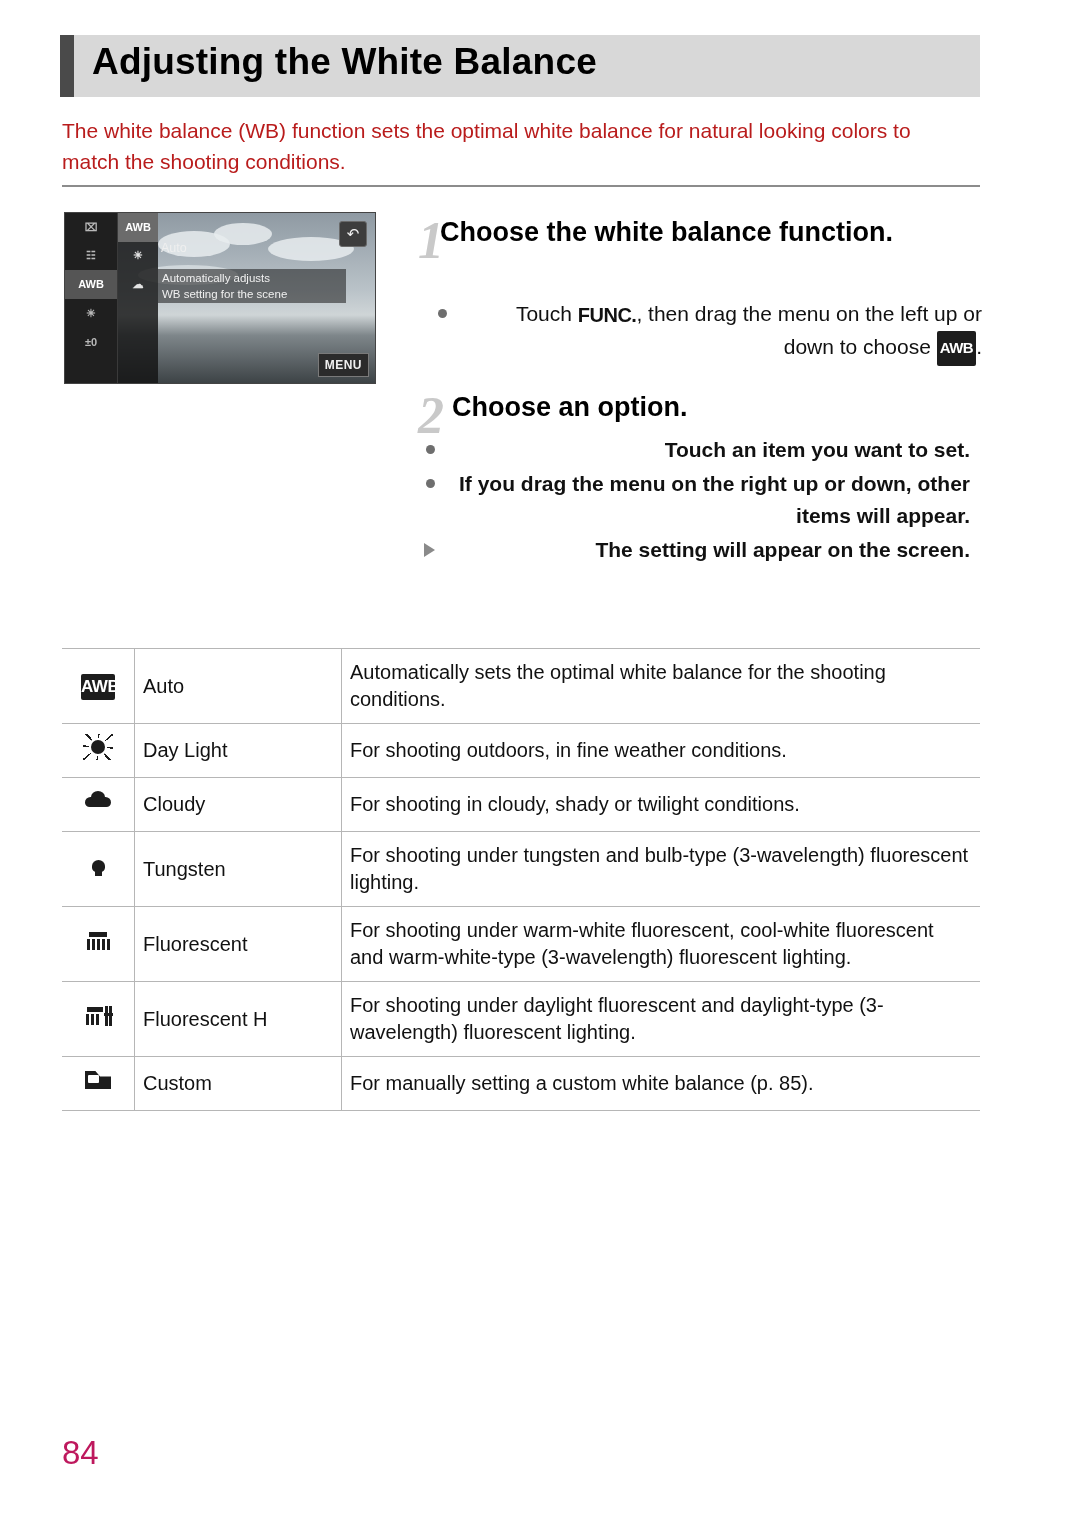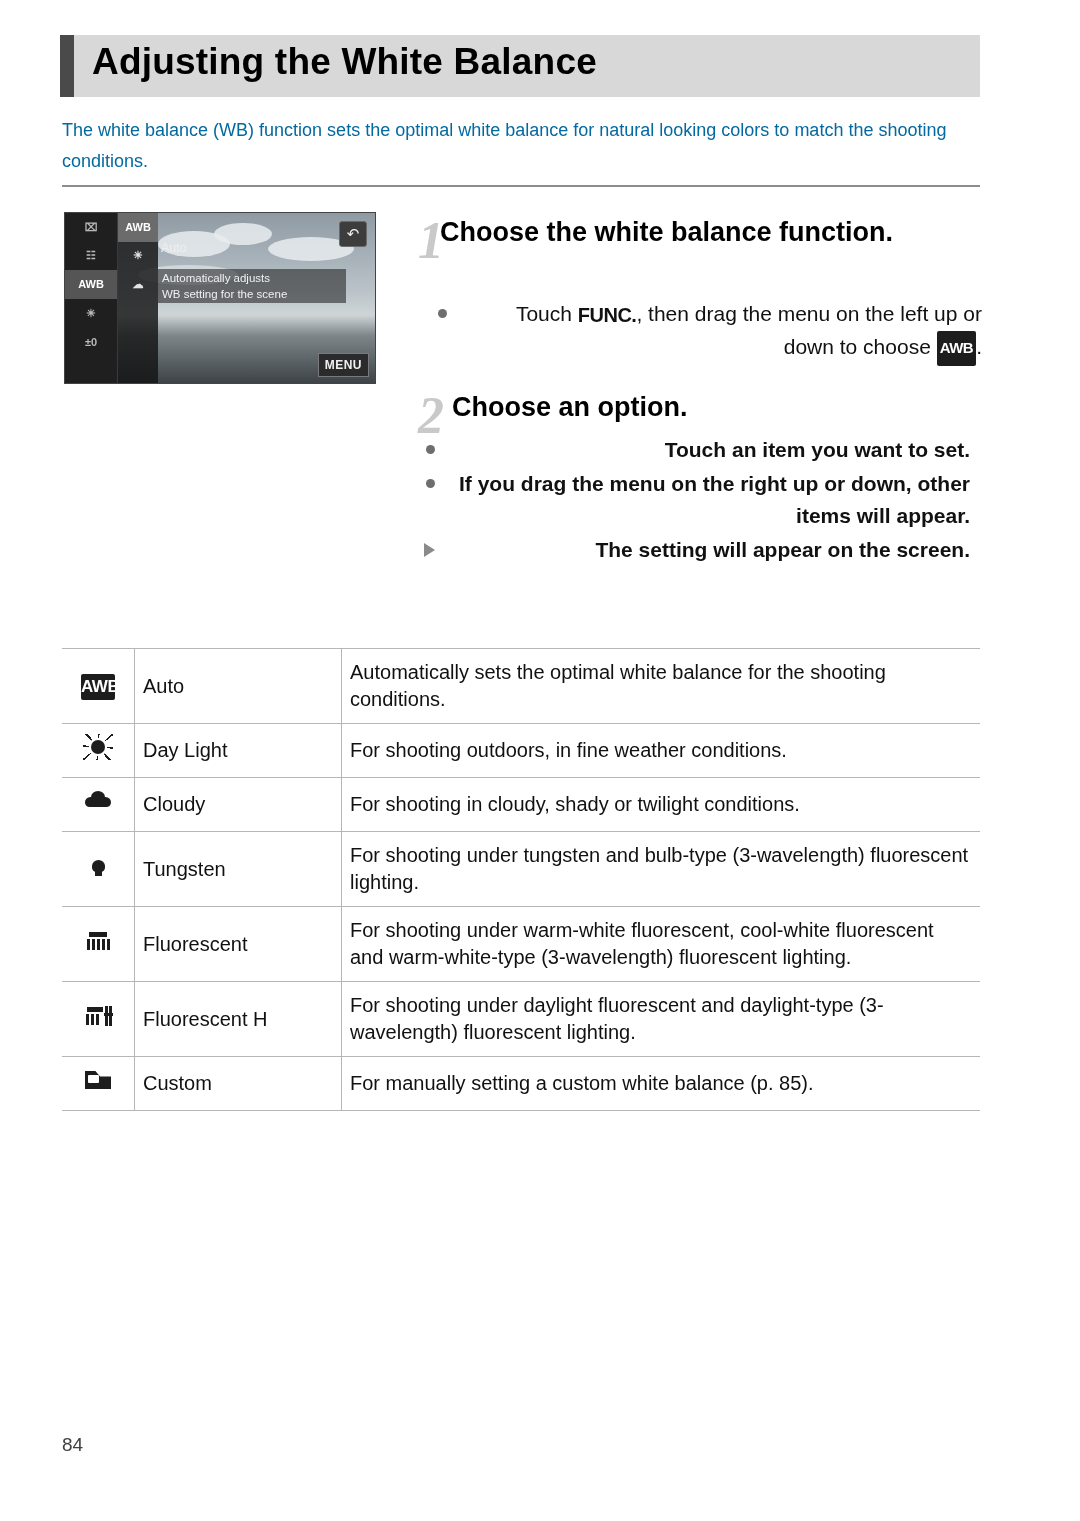--- a/index.html
+++ b/index.html
@@ -44,23 +44,23 @@
     letter-spacing: 0.2px;
     color: #000;
   }
 
   
   .intro {
     position: absolute;
     left: 62px;
     top: 115px;
     width: 900px;
-    font-size: 18px;
+    font-size: 21px;
     line-height: 31px;
-    color: #0369a1;
+    color: #b91c1c;
   }
 
   .rule {
     position: absolute;
     left: 62px;
     top: 185px;
     width: 918px;
     height: 2px;
     background: #8c8c8c;
   }
@@ -362,22 +362,22 @@
     left: 7px; top: 8px;
     width: 11px; height: 8px;
     background: #fff;
     border-radius: 1px;
   }
 
   .page-number {
     position: absolute;
     left: 62px;
     top: 1434px;
-    font-size: 19px;
-    color: #404040;
+    font-size: 33px;
+    color: #be185d;
   }
 </style>
 </head>
 <body>
 
 <div class="header-band"></div>
 <div class="header-accent"></div>
 <div class="page-title">Adjusting the White Balance</div>
 
 <div class="intro">The white balance (WB) function sets the optimal white balance for natural looking colors to match the shooting conditions.</div>

